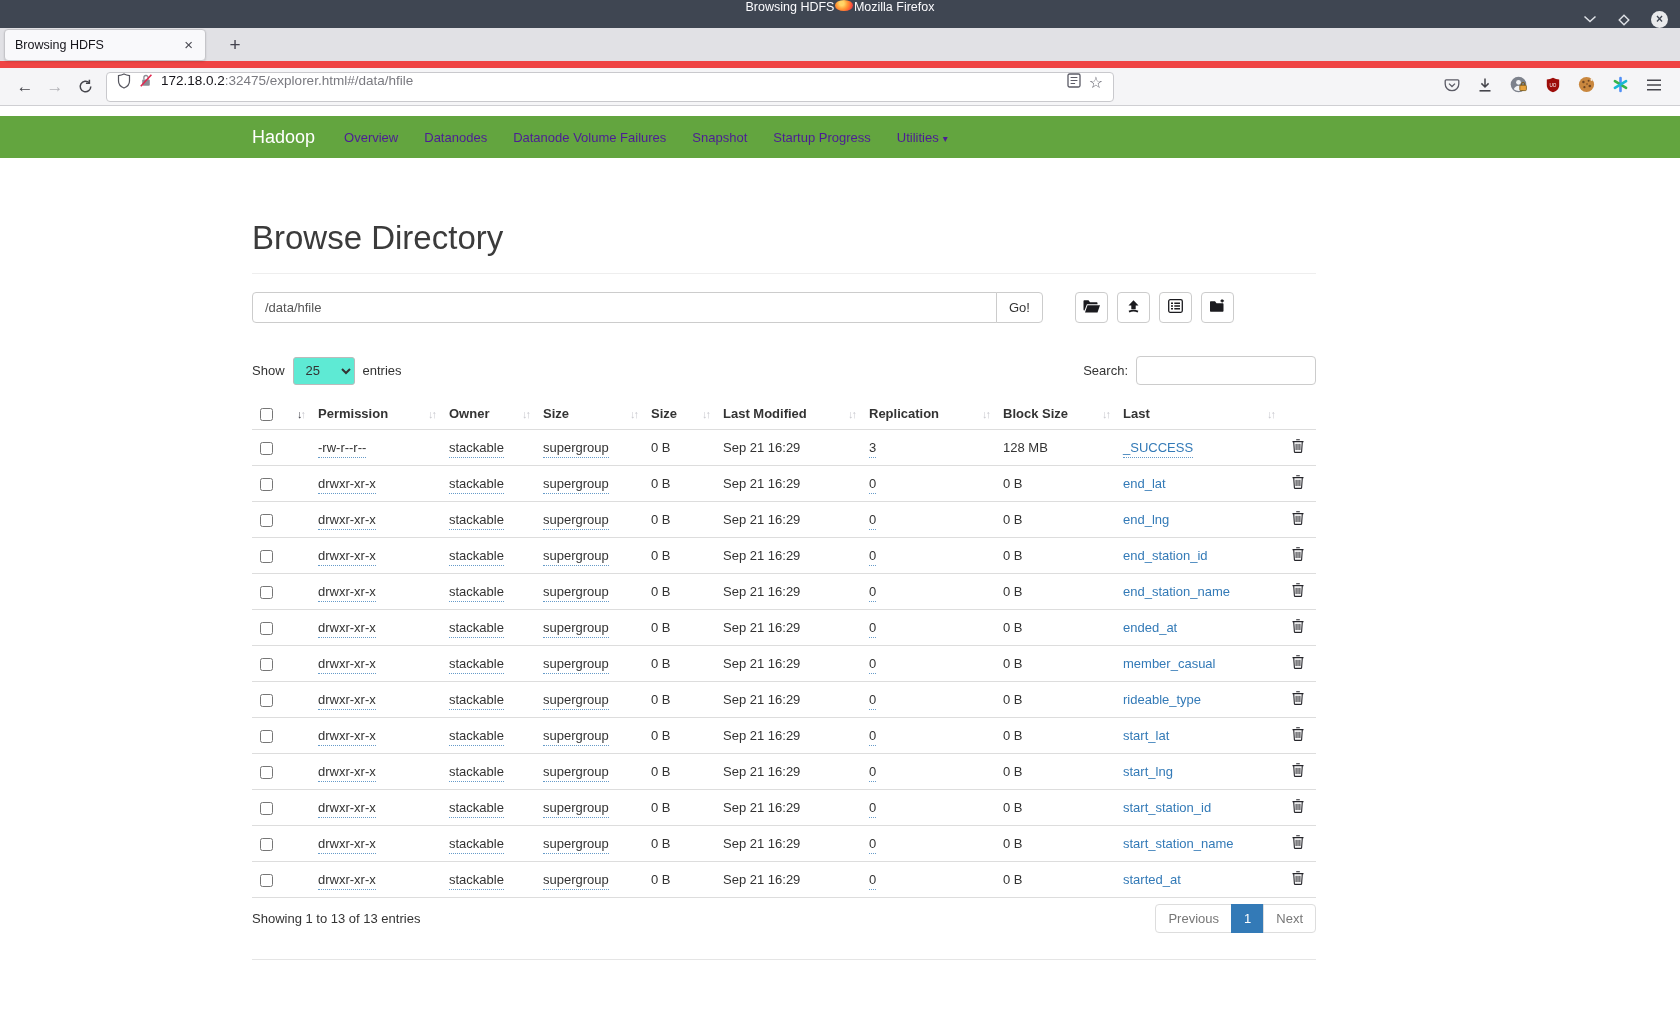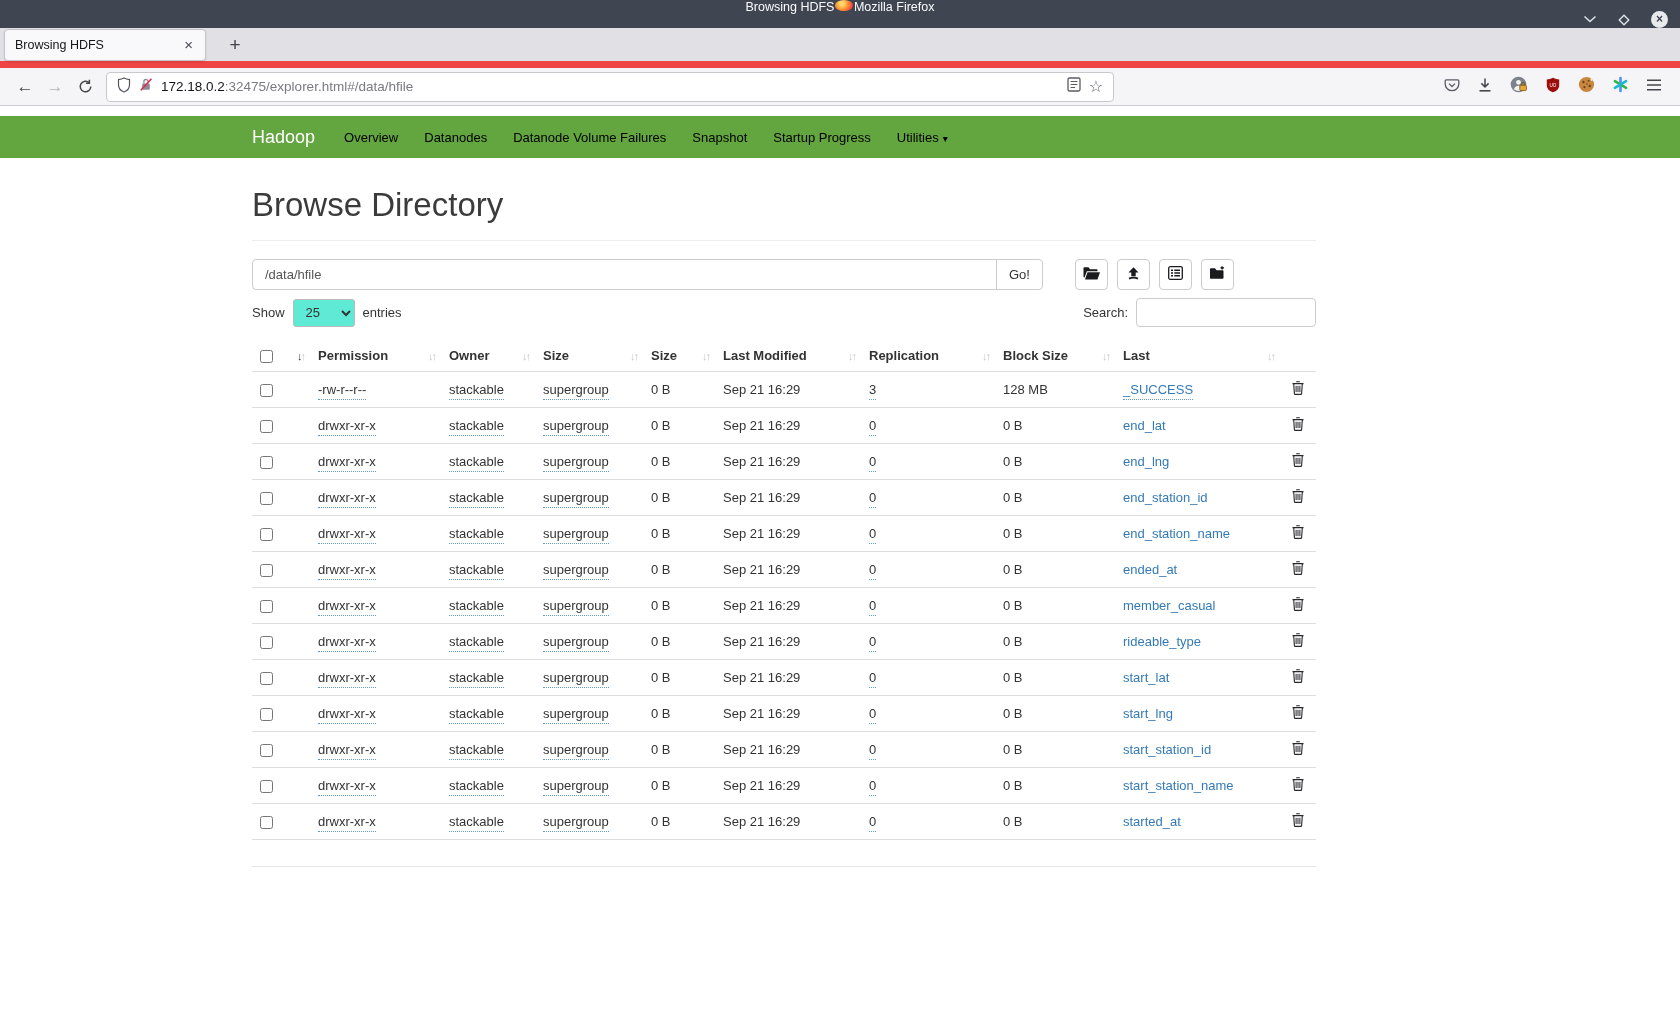--- a/index.html
+++ b/index.html
@@ -24,52 +24,52 @@
         border-radius:4px; display:flex; align-items:center; padding:0 10px; box-shadow:0 1px 2px rgba(0,0,0,.12); }
   .tab-title{ flex:1; font-size:12.5px; color:#15141a; white-space:nowrap; overflow:hidden; }
   .tab-close{ color:#4a4a52; font-size:15px; padding:0 2px; }
   .newtab{ font-size:19px; color:#42414d; margin-left:16px; width:26px; text-align:center; }
 
   .toolbar{ height:38px; background:#f5f5f7; border-bottom:1px solid #cfcfd3; display:flex; align-items:center; padding:0 10px; }
   .nav-arrow{ width:30px; text-align:center; font-size:17px; color:#45454c; }
   .nav-arrow.disabled{ color:#b3b3b8; }
   .reload-btn{ width:30px; display:flex; justify-content:center; }
   .urlbar{ width:1008px; height:30px; margin-left:6px; background:#fff; border:1px solid #c9c9cd; border-radius:4px;
-           display:flex; align-items:center; padding:0 10px; gap:8px; }
+           display:flex; padding:0 10px; gap:8px; }
   .url-text{ font-size:13.5px; color:#7a7a80; white-space:nowrap; }
   .url-text b{ color:#15141a; font-weight:normal; }
   .urlbar .spacer{ flex:1; }
   .url-star{ font-size:16px; color:#5b5b66; }
   .chrome-icons{ margin-left:auto; display:flex; align-items:center; gap:17px; padding-right:8px; }
 
   
   .hnav{ height:42px; background:var(--navbar-green); margin-top:10px; }
   .hnav-inner{ margin-left:252px; height:100%; display:flex; align-items:center; }
   .hnav-brand{ color:#fff; font-size:18px; margin-right:16px; }
   .hnav nav{ display:flex; align-items:center; height:100%; }
-  .hnav-item{ color:#000000; font-size:13px; padding:0 13px; text-decoration:none; }
+  .hnav-item{ color:#4c1d95; font-size:13px; padding:0 13px; text-decoration:none; }
   .hnav-caret{ font-size:10px; margin-left:4px; }
 
   
   .container{ margin-left:252px; width:1064px; }
-  h1{ margin-top:27px; font-size:33px; font-weight:400; color:#3b3b3b; line-height:40px; }
+  h1{ margin-top:60px; font-size:33px; font-weight:400; color:#3b3b3b; line-height:40px; }
   hr.head-rule{ border:none; border-top:1px solid #eee; margin-top:15px; }
   hr.foot-rule{ border:none; border-top:1px solid #e5e5e5; margin-top:26px; }
 
   .path-row{ display:flex; align-items:flex-start; margin-top:18px; }
   .path-group{ display:flex; }
   .path-input{ width:745px; height:31px; border:1px solid #ccc; border-radius:4px 0 0 4px; padding:0 12px;
                font-size:13px; color:#555; font-family:"Liberation Sans",sans-serif; }
   .go-btn{ height:31px; margin-left:-1px; padding:0 12px; font-size:13px; color:#333; background:#fff;
            border:1px solid #ccc; border-radius:0 4px 4px 0; font-family:"Liberation Sans",sans-serif; }
   .tool-btns{ display:flex; gap:9px; margin-left:32px; }
   .tool-btn{ width:33px; height:31px; border:1px solid #ccc; border-radius:4px; background:#fff;
              display:flex; align-items:center; justify-content:center; }
 
-  .controls-row{ display:flex; align-items:center; margin-top:8px; font-size:13px; color:#333;justify-content:space-between; }
+  .controls-row{ display:flex; align-items:center; margin-top:33px; font-size:13px; color:#333;justify-content:space-between; }
   .show-select{ width:62px; height:28px; margin:0 8px; border:1px solid #bbb; border-radius:3px;
                 font-size:13px; color:#333; background:#5eead4; padding:0 2px 0 8px;
                 font-family:"Liberation Sans",sans-serif; }
   .search-wrap{ margin-left:auto; display:flex; align-items:center; gap:8px; }
   .search-input{ width:180px; height:29px; border:1px solid #ccc; border-radius:4px; padding:0 8px;
                  font-size:13px; font-family:"Liberation Sans",sans-serif; }
 
   table.listing{ width:100%; margin-top:13px; border-collapse:collapse; table-layout:fixed;
                  font-size:13px; color:#333; }
   table.listing th{ text-align:left; font-weight:bold; padding:8px; border-bottom:1px solid #ddd; position:relative; }
@@ -504,15 +504,29 @@
           <td>0 B</td>
           <td><a href="#" class="name-link">started_at</a></td>
           <td class="col-trash"><span class="trash-btn"><svg width="12" height="14" viewBox="0 0 12 14">
                 <path d="M4.2 0.7h3.6M0.5 2.6h11M1.7 2.6l0.7 10.1c0 .4.4.7.8.7h5.6c.4 0 .8-.3.8-.7l0.7-10.1" fill="none" stroke="#26262b" stroke-width="1.1"></path>
                 <path d="M4.1 4.8v6.3M6 4.8v6.3M7.9 4.8v6.3" stroke="#26262b" stroke-width="1"></path>
               </svg></span></td>
         </tr>
       </tbody>
   </table>
 
+  <div class="table-footer">
+    <span class="summary">Showing 1 to 13 of 13 entries</span>
+    <ul class="pagination">
+      <li>
+          <a href="#">Previous</a>
+        </li>
+      <li>
+          <a href="#" class="active">1</a>
+        </li>
+      <li>
+          <a href="#">Next</a>
+        </li>
+    </ul>
+  </div>
 
   <hr class="foot-rule">
 </div>
 
 </body></html>

